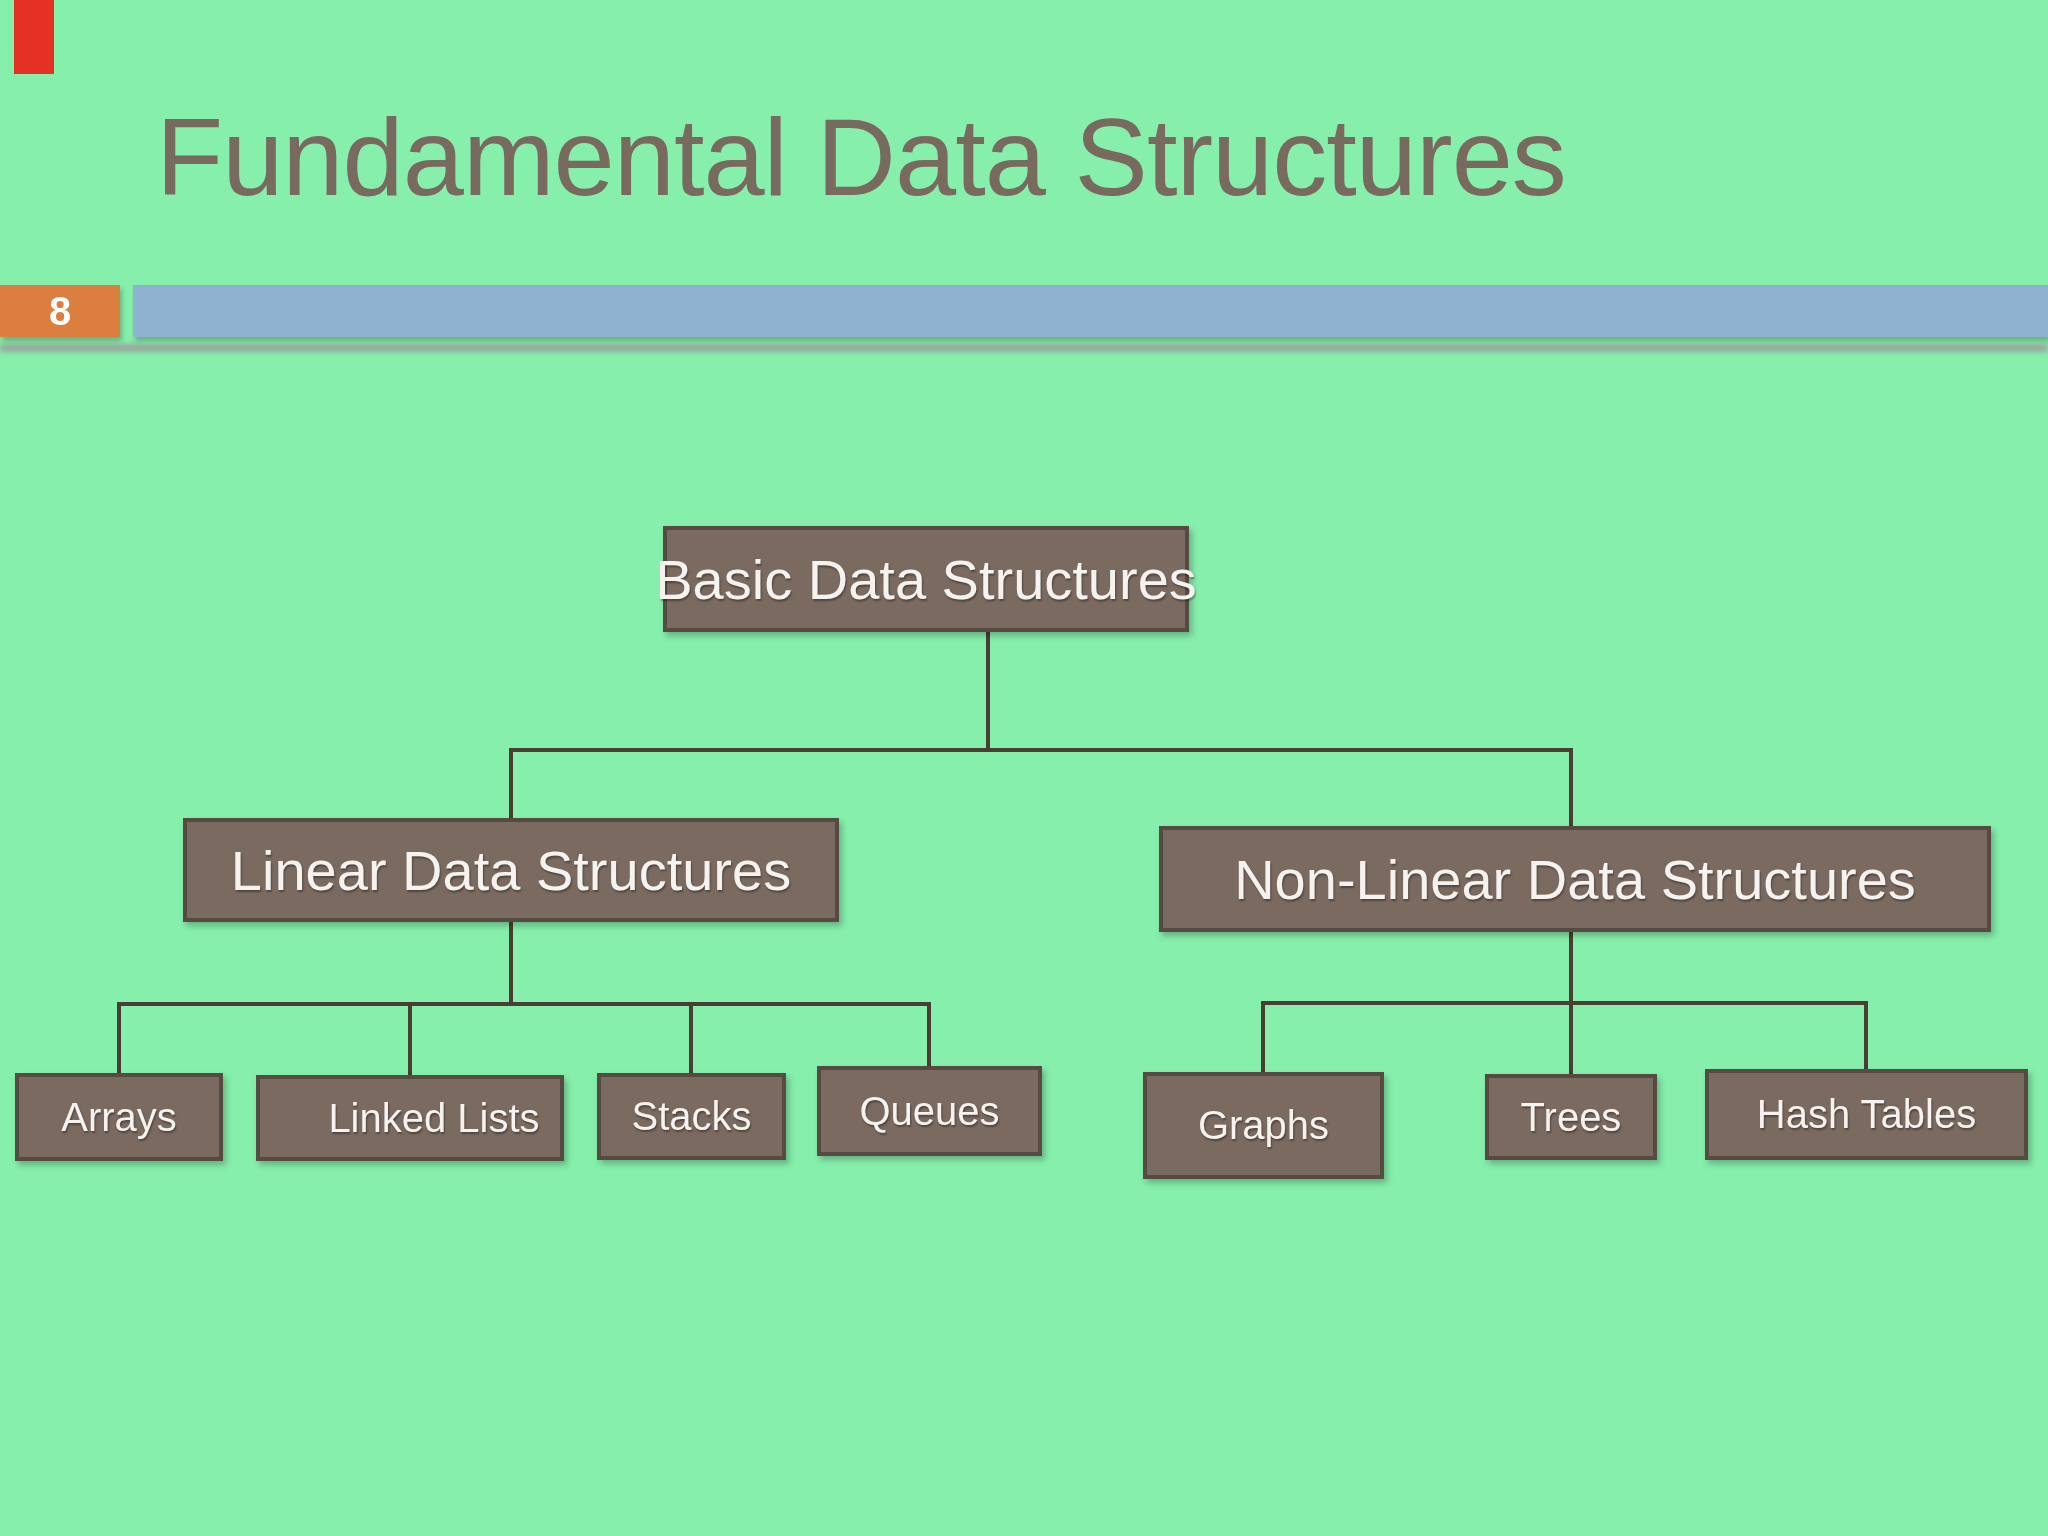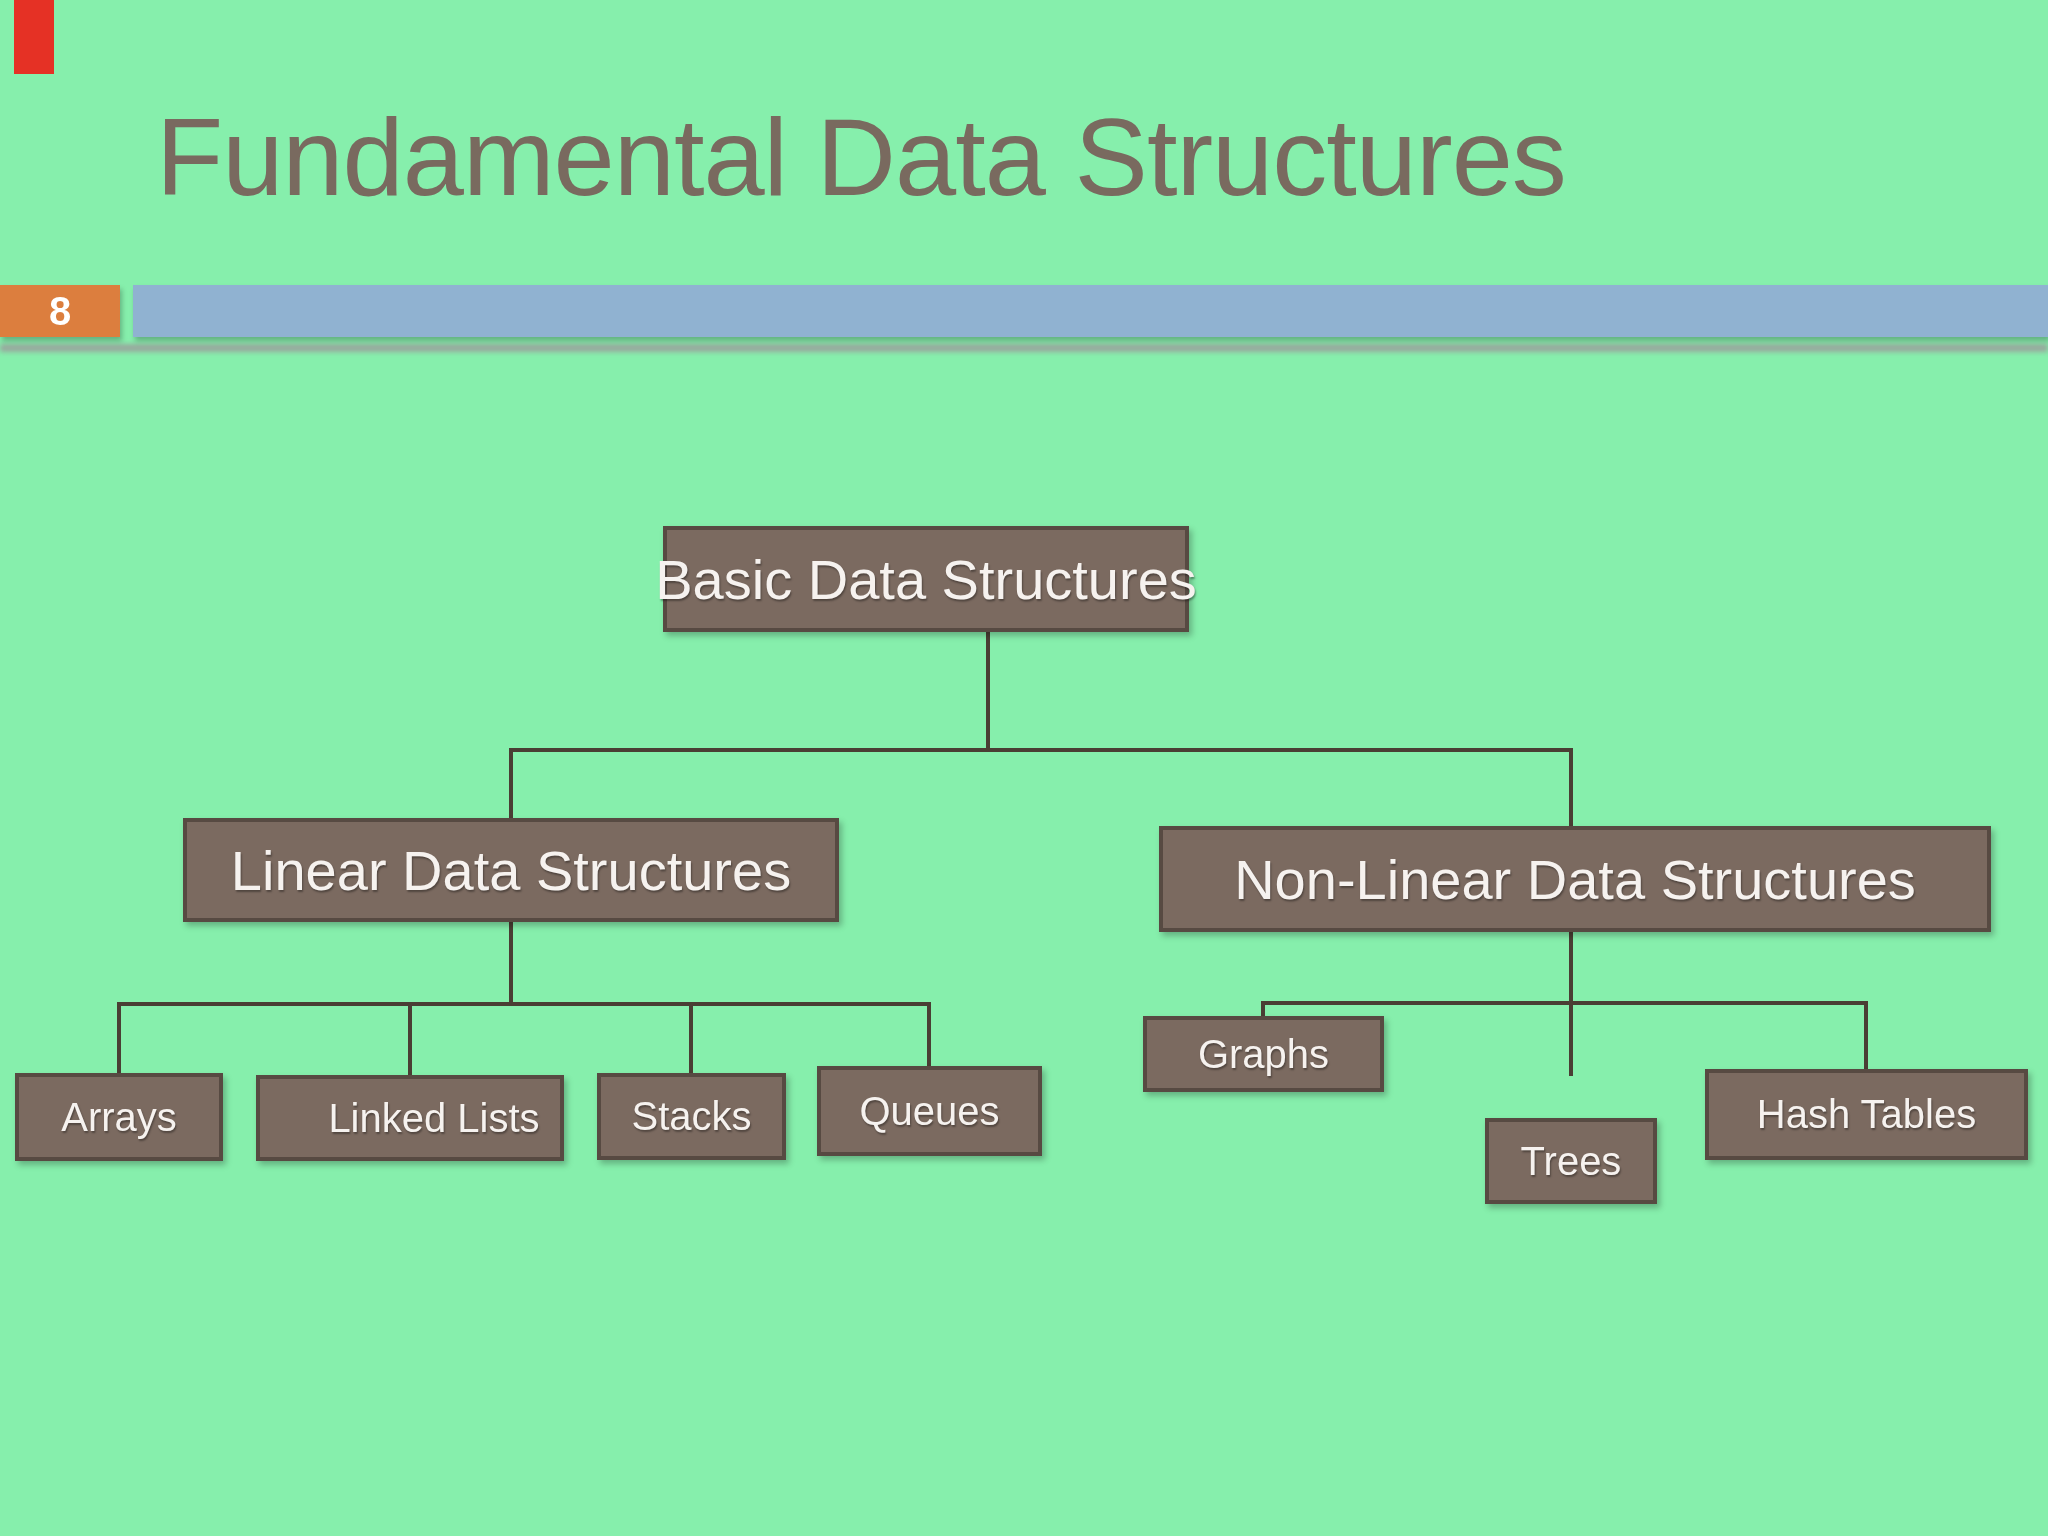--- a/index.html
+++ b/index.html
@@ -99,17 +99,17 @@
   <div class="node lvl0" style="left:663px;top:526px;width:526px;height:106px;">Basic Data Structures</div>
 
   <div class="node lvl1" style="left:183px;top:818px;width:656px;height:104px;">Linear Data Structures</div>
   <div class="node lvl1" style="left:1159px;top:826px;width:832px;height:106px;">Non-Linear Data Structures</div>
 
   <div class="node lvl2" style="left:15px;top:1073px;width:208px;height:88px;">Arrays</div>
   <div class="node lvl2" style="left:256px;top:1075px;width:308px;height:86px;padding-left:48px;">Linked Lists</div>
   <div class="node lvl2" style="left:597px;top:1073px;width:189px;height:87px;">Stacks</div>
   <div class="node lvl2" style="left:817px;top:1066px;width:225px;height:90px;">Queues</div>
 
-  <div class="node lvl2" style="left:1143px;top:1016px;width:241px;height:76px;">Graphs</div>
-  <div class="node lvl2" style="left:1485px;top:1074px;width:172px;height:86px;margin-top:44px;">Trees</div>
+  <div class="node lvl2" style="left:1143px;top:1072px;width:241px;height:107px;">Graphs</div>
+  <div class="node lvl2" style="left:1485px;top:1074px;width:172px;height:86px;">Trees</div>
   <div class="node lvl2" style="left:1705px;top:1069px;width:323px;height:91px;">Hash Tables</div>
 
 </div>
 
 </body></html>

